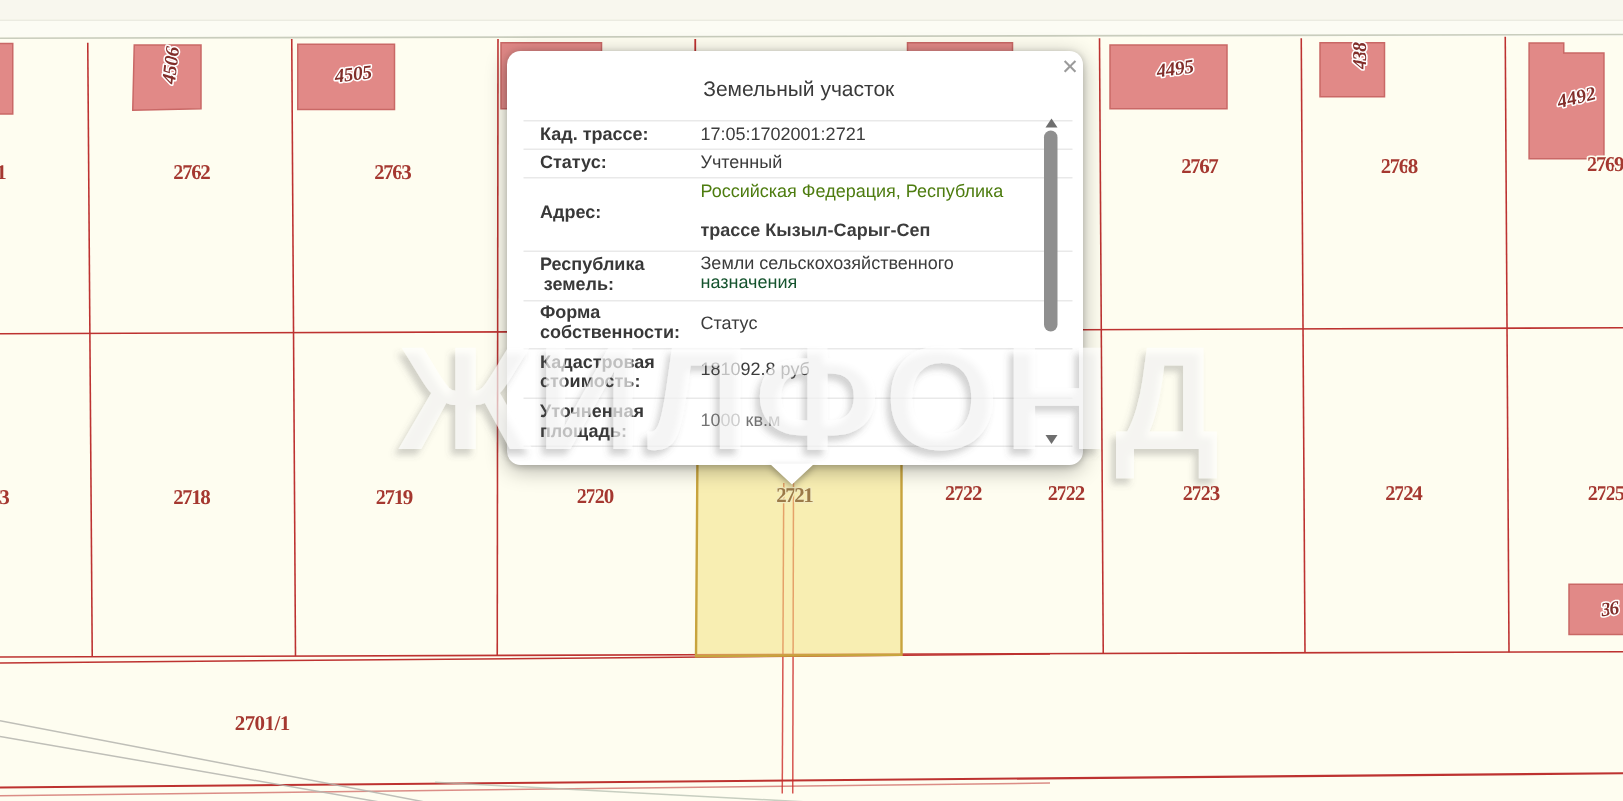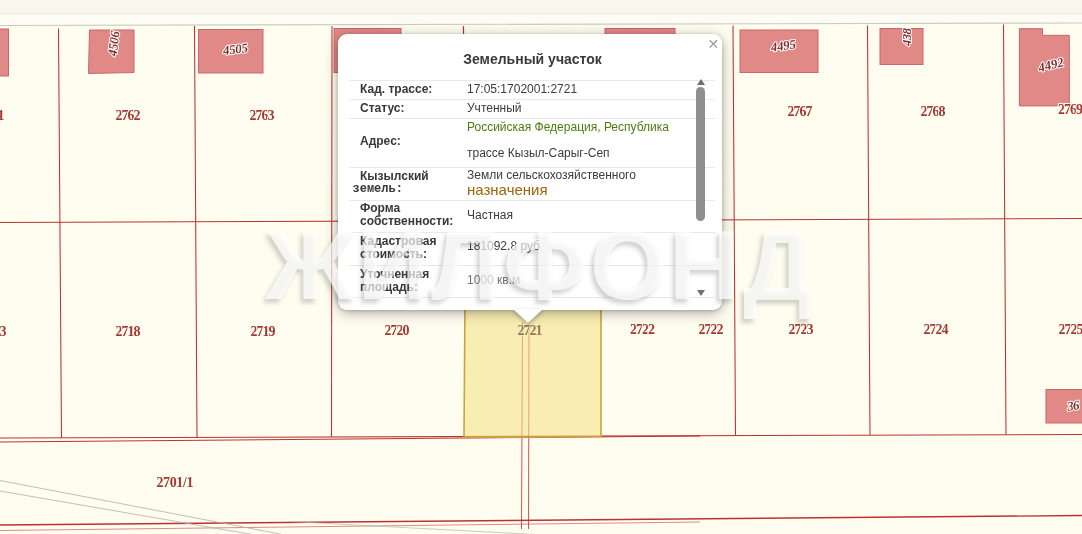--- a/index.html
+++ b/index.html
@@ -142,49 +142,49 @@
 <div class="abs" id="popup" style="left:337.5px;top:33.5px;width:384.5px;height:276px;background:#fff;
      border-radius:9px;box-shadow:0 3px 14px rgba(0,0,0,0.3), 0 1px 4px rgba(0,0,0,0.18);z-index:5;">
 
   <div class="abs" style="left:175.5px;top:275px;width:0;height:0;border-left:15px solid transparent;
        border-right:15px solid transparent;border-top:14px solid #fff;
        filter:drop-shadow(0 2px 2px rgba(0,0,0,0.3));"></div>
 
   <div class="abs" style="left:370px;top:2px;font-size:14px;color:#9b9b9b;">✕</div>
 
   <div class="abs" style="left:6px;top:17.5px;width:378px;text-align:center;font-size:14px;
-       font-weight:bold;color:#3a3a3a;">Земельный участок</div>
+       font-weight:normal;color:#3a3a3a;">Земельный участок</div>
 
   <div class="abs" style="left:11.5px;top:46.8px;width:366px;height:1px;background:#e9e9e9;"></div>
   <div class="abs" style="left:11.5px;top:65.7px;width:366px;height:1px;background:#e9e9e9;"></div>
   <div class="abs" style="left:11.5px;top:84.2px;width:366px;height:1px;background:#e9e9e9;"></div>
   <div class="abs" style="left:11.5px;top:133.8px;width:366px;height:1px;background:#e9e9e9;"></div>
   <div class="abs" style="left:11.5px;top:166.6px;width:366px;height:1px;background:#e9e9e9;"></div>
   <div class="abs" style="left:11.5px;top:198.7px;width:366px;height:1px;background:#e9e9e9;"></div>
   <div class="abs" style="left:11.5px;top:231.6px;width:366px;height:1px;background:#e9e9e9;"></div>
   <div class="abs" style="left:11.5px;top:263.7px;width:366px;height:1px;background:#e9e9e9;"></div>
 
   <div class="abs" style="left:22.5px;top:48.4px;font-size:12px;font-weight:bold;color:#383838;">Кад. трассе:</div>
   <div class="abs" style="left:129.5px;top:48.4px;font-size:12px;color:#3c3c3c;">17:05:1702001:2721</div>
 
   <div class="abs" style="left:22.5px;top:67.6px;font-size:12px;font-weight:bold;color:#383838;">Статус:</div>
   <div class="abs" style="left:129.5px;top:67.6px;font-size:12px;color:#3c3c3c;">Учтенный</div>
 
   <div class="abs" style="left:22.5px;top:100.9px;font-size:12px;font-weight:bold;color:#383838;">Адрес:</div>
   <div class="abs" style="left:129.5px;top:86.9px;font-size:12px;color:#4d7c0f;">Российская Федерация, Республика</div>
-  <div class="abs" style="left:129.5px;top:112.9px;font-size:12px;color:#3c3c3c;">трассе Кызыл-Сарыг-Сеп</div>
-
-  <div class="abs" style="left:22.5px;top:135.4px;font-size:12px;font-weight:bold;color:#383838;">Кызылский</div>
-  <div class="abs" style="left:15px;top:148.6px;font-size:12px;font-weight:bold;color:#383838;font-family:Liberation Mono, monospace;">земель:</div>
+  <div class="abs" style="left:129.5px;top:112.9px;font-size:12px;color:#3c3c3c;font-weight:bold;">трассе Кызыл-Сарыг-Сеп</div>
+
+  <div class="abs" style="left:22.5px;top:135.4px;font-size:12px;font-weight:bold;color:#383838;">Республика</div>
+  <div class="abs" style="left:25px;top:148.6px;font-size:12px;font-weight:bold;color:#383838;">земель:</div>
   <div class="abs" style="left:129.5px;top:134.7px;font-size:12px;color:#3c3c3c;">Земли сельскохозяйственного</div>
-  <div class="abs" style="left:129.5px;top:147.6px;font-size:15px;color:#a16207;">назначения</div>
+  <div class="abs" style="left:129.5px;top:147.6px;font-size:12px;color:#14532d;">назначения</div>
 
   <div class="abs" style="left:22.5px;top:167.9px;font-size:12px;font-weight:bold;color:#383838;">Форма</div>
   <div class="abs" style="left:22.5px;top:180.8px;font-size:12px;font-weight:bold;color:#383838;">собственности:</div>
-  <div class="abs" style="left:129.5px;top:174.5px;font-size:12px;color:#3c3c3c;">Частная</div>
+  <div class="abs" style="left:129.5px;top:174.5px;font-size:12px;color:#3c3c3c;">Статус</div>
 
   <div class="abs" style="left:22.5px;top:200px;font-size:12px;font-weight:bold;color:#383838;">Кадастровая</div>
   <div class="abs" style="left:22.5px;top:213.9px;font-size:12px;font-weight:bold;color:#383838;">стоимость:</div>
   <div class="abs" style="left:129.5px;top:205.9px;font-size:12px;color:#3c3c3c;">181092.8 руб</div>
 
   <div class="abs" style="left:22.5px;top:233.2px;font-size:12px;font-weight:bold;color:#383838;">Уточненная</div>
   <div class="abs" style="left:22.5px;top:246.4px;font-size:12px;font-weight:bold;color:#383838;">площадь:</div>
   <div class="abs" style="left:129.5px;top:239px;font-size:12px;color:#737373;">1000 кв.м</div>
 
   <div class="abs" style="left:359.5px;top:45px;width:0;height:0;border-left:4.5px solid transparent;

